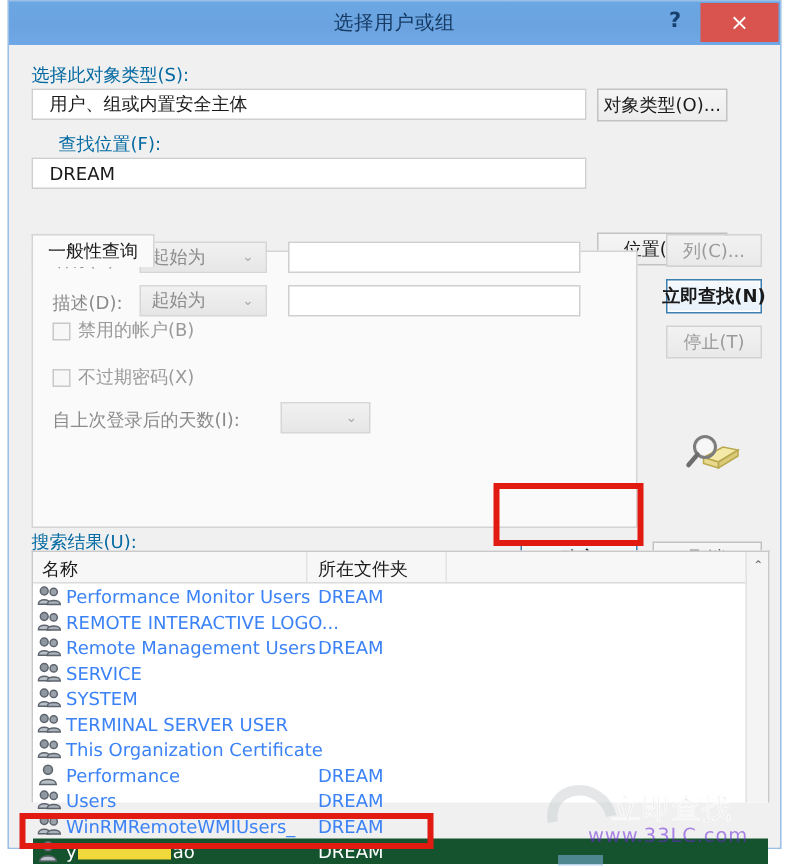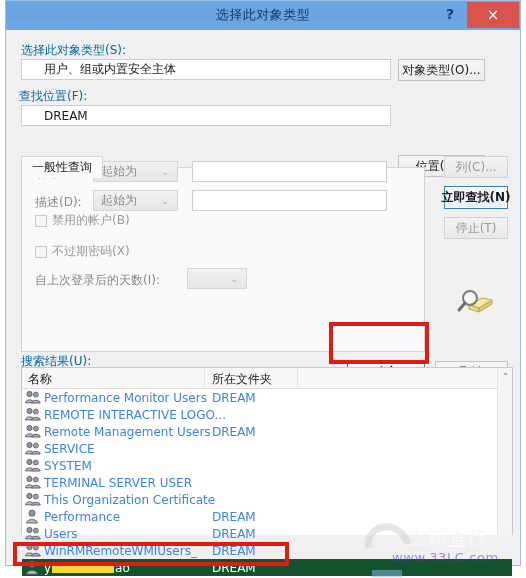--- a/index.html
+++ b/index.html
@@ -51,21 +51,21 @@
 
   .lbl {
     position: absolute; font-size: 12px; color: #0369a1; white-space: nowrap;
   }
   .lbl-dim { color: #8a8a8a; }
 
   .txtbox {
     position: absolute; background: #ffffff;
     border: 1px solid #cfcfcf;
     font-size: 12px; color: #1a1a1a;
-    display: flex; align-items: center; padding-left: 22px;
+    display: flex; align-items: center; padding-left: 11px;
     overflow: hidden; white-space: nowrap;
   }
   .txtbox.ro { background: #fff; }
 
   .btn {
     position: absolute;
     background: linear-gradient(180deg,#f6f6f6 0%, #ececec 100%);
     border: 1px solid #c2c2c2;
     font-size: 12px; color: #1a1a1a;
     display: flex; align-items: center; justify-content: center;
@@ -187,32 +187,32 @@
 </style>
 </head>
 <body>
 
 <div id="root">
 
   <div class="win-frame">
 
     <div class="titlebar">
       <div class="titlebar-grad"></div>
-      <div class="title-text">选择此对象类型</div>
+      <div class="title-text">选择用户或组</div>
       <div class="help-btn">?</div>
       <div class="close-btn">×</div>
     </div>
 
     <div class="client">
 
       <div class="lbl" style="left:14px; top:12px;">选择此对象类型(S):</div>
       <div class="txtbox ro" style="left:14px; top:29px; width:370px; height:21px;">用户、组或内置安全主体</div>
       <div class="btn" style="left:391px; top:29px; width:87px; height:22px;">对象类型(O)...</div>
 
-      <div class="lbl" style="left:12px; top:58px;">查找位置(F):</div>
+      <div class="lbl" style="left:32px; top:58px;">查找位置(F):</div>
       <div class="txtbox ro" style="left:14px; top:75px; width:370px; height:21px;">DREAM</div>
       <div class="btn" style="left:391px; top:77px; width:87px; height:22px;margin-top:48px;">位置(L)...</div>
 
       <div class="tabstrip">
         <div class="tab">一般性查询</div>
       </div>
       <div class="groupbox"></div>
 
       <div class="lbl lbl-dim" style="left:28px; top:135px;">名称(A):</div>
       <div class="combo" style="left:86px; top:131px; width:85px; height:21px;">

